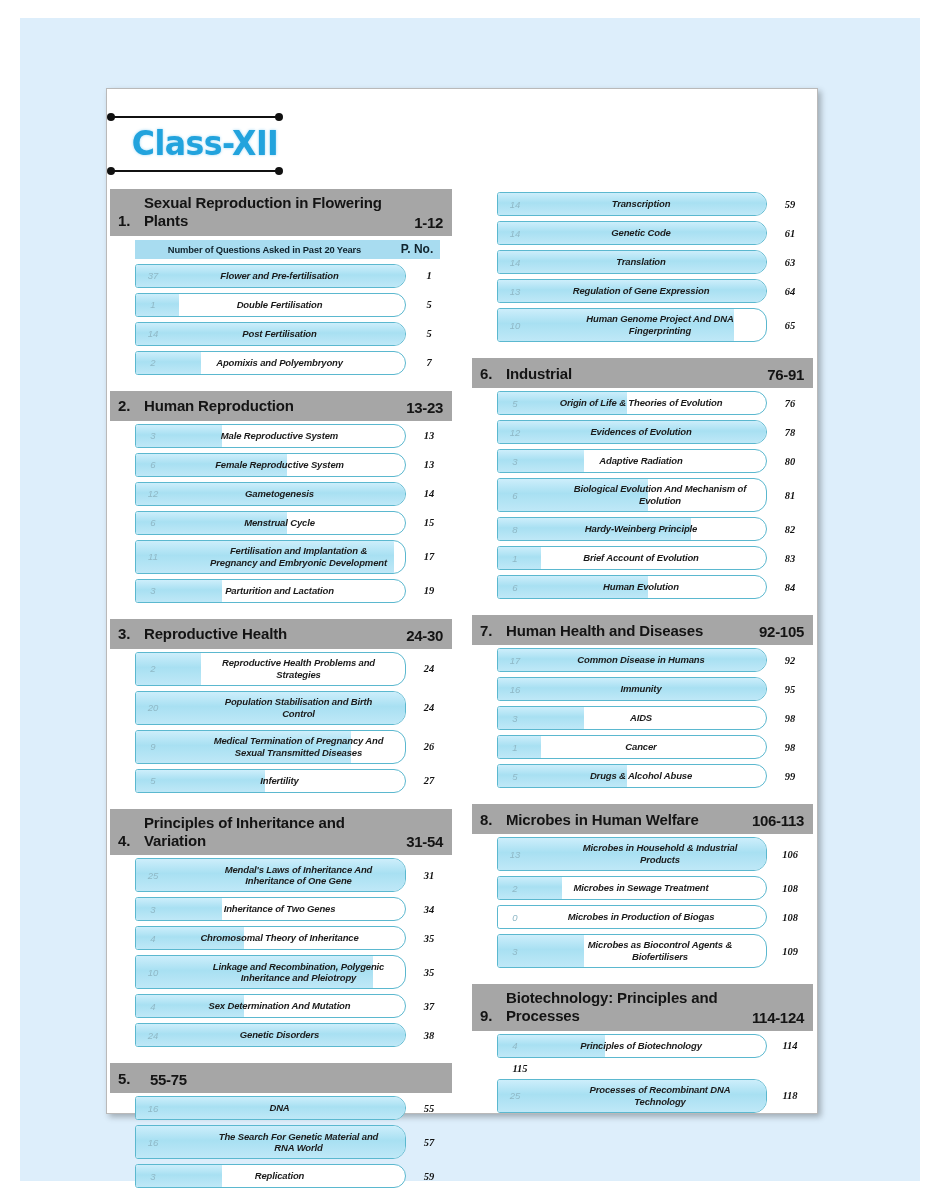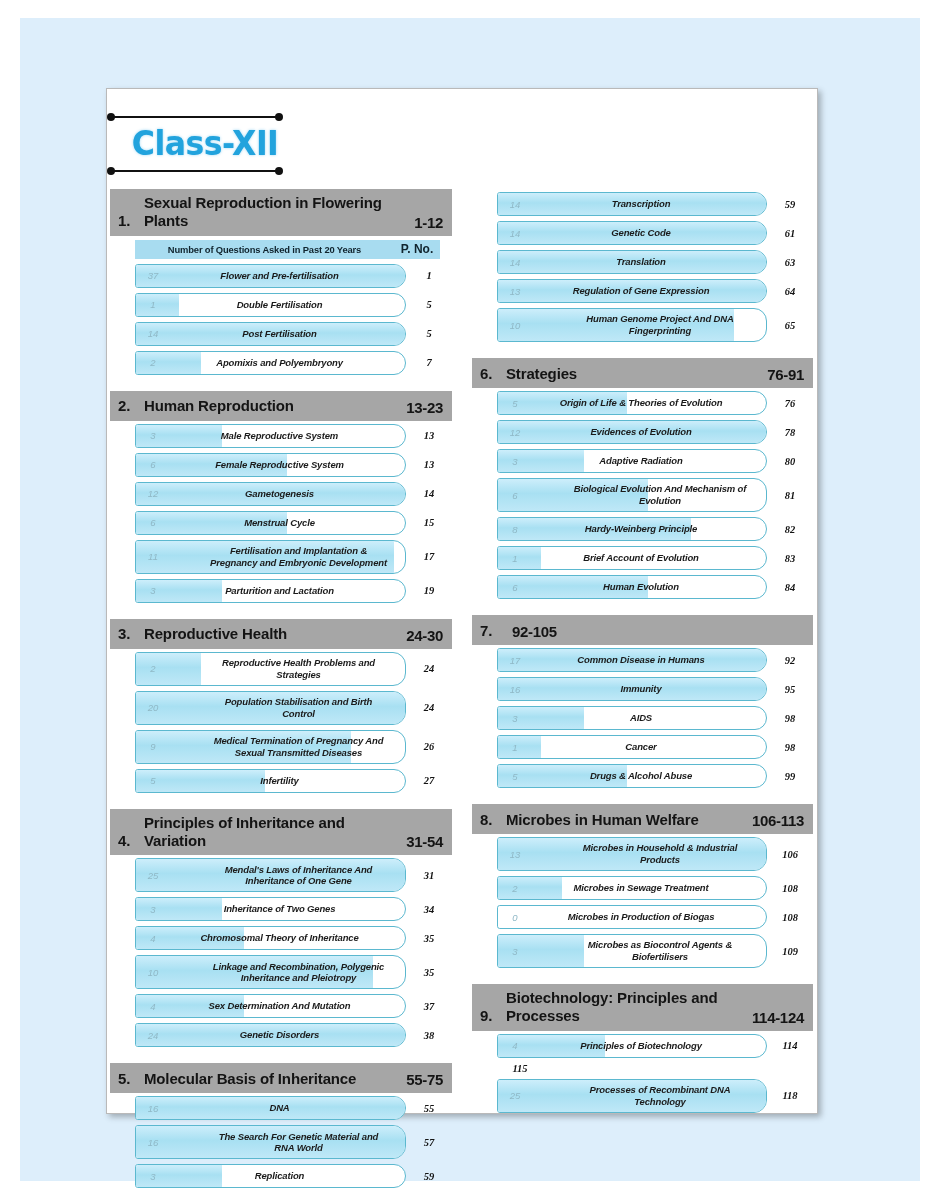--- a/index.html
+++ b/index.html
@@ -352,21 +352,20 @@
                 <div class="pill-count">24</div>
                 <div class="pill-label">Genetic Disorders</div>
               </div>
               <div class="pno">38</div>
             </div>
           </div>
         </div>
         <div class="chapter">
           <div class="ch-head">
             <div class="ch-num">5.</div>
-            <div class="ch-title">Molecular Basis of Inheritance</div>
             <div class="ch-range">55-75</div>
           </div>
           <div class="rows">
             <div class="row">
               <div class="pill">
                 <div class="fill" style="width: 100%;"></div>
                 <div class="pill-count">16</div>
                 <div class="pill-label">DNA</div>
               </div>
               <div class="pno">55</div>
@@ -431,21 +430,21 @@
                 <div class="pill-count">10</div>
                 <div class="pill-label">Human Genome Project And DNA Fingerprinting</div>
               </div>
               <div class="pno">65</div>
             </div>
           </div>
         </div>
         <div class="chapter">
           <div class="ch-head">
             <div class="ch-num">6.</div>
-            <div class="ch-title">Strategies</div>
+            <div class="ch-title">Industrial</div>
             <div class="ch-range">76-91</div>
           </div>
           <div class="rows">
             <div class="row">
               <div class="pill">
                 <div class="fill" style="width: 48%;"></div>
                 <div class="pill-count">5</div>
                 <div class="pill-label">Origin of Life &amp; Theories of Evolution</div>
               </div>
               <div class="pno">76</div>
@@ -496,20 +495,21 @@
                 <div class="pill-count">6</div>
                 <div class="pill-label">Human Evolution</div>
               </div>
               <div class="pno">84</div>
             </div>
           </div>
         </div>
         <div class="chapter">
           <div class="ch-head">
             <div class="ch-num">7.</div>
+            <div class="ch-title">Human Health and Diseases</div>
             <div class="ch-range">92-105</div>
           </div>
           <div class="rows">
             <div class="row">
               <div class="pill">
                 <div class="fill" style="width: 100%;"></div>
                 <div class="pill-count">17</div>
                 <div class="pill-label">Common Disease in Humans</div>
               </div>
               <div class="pno">92</div>

